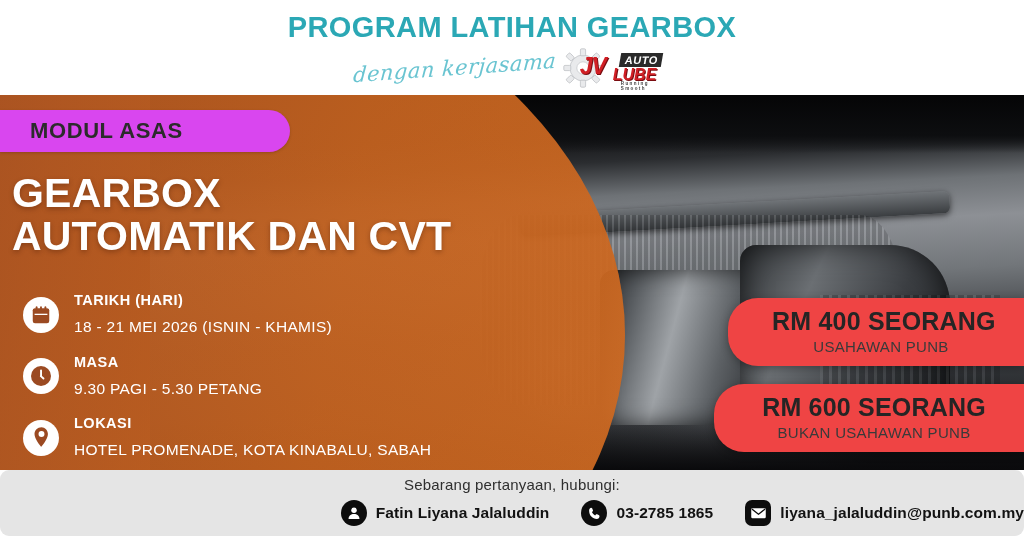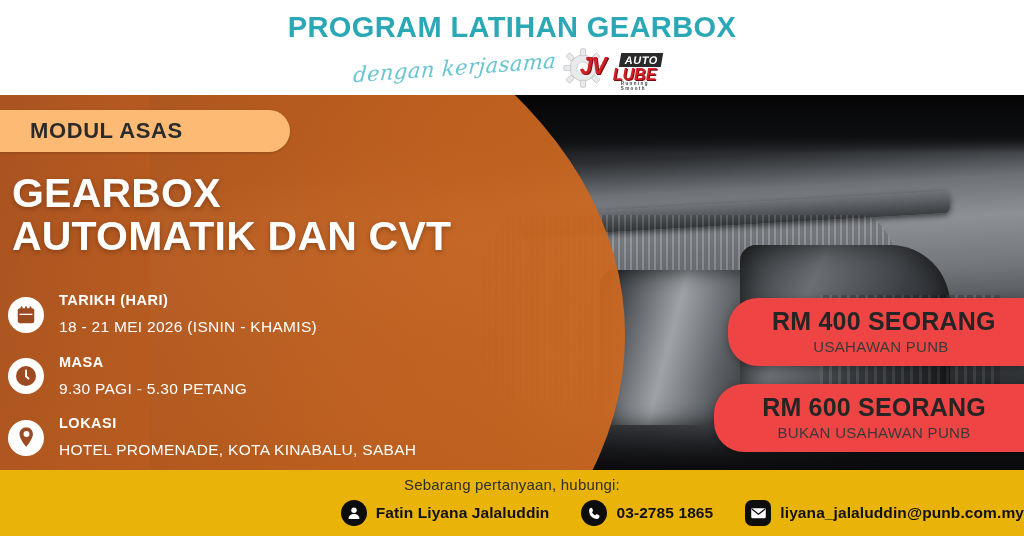--- a/index.html
+++ b/index.html
@@ -153,21 +153,21 @@
   .orange-tint {
     position:absolute; left:-540px; top:-170px;
     width:1165px; height:820px; border-radius:50%;
     background:linear-gradient(100deg, rgba(138,66,32,.35), rgba(206,106,34,.22));
   }
 
   
   .modul-pill {
     position:absolute; left:0; top:110px;
     height:42px; width:290px;
-    background:#fdba74;
+    background:#d946ef;
     border-radius:0 21px 21px 0;
     display:flex; align-items:center;
     padding-left:30px;
     z-index:20;
     box-shadow:0 1px 3px rgba(0,0,0,.18);
   }
   .modul-pill-text {
     font-size:22px; font-weight:bold; color:#2b2b2b; letter-spacing:0.6px;
   }
 
@@ -177,21 +177,21 @@
     z-index:20;
     color:#ffffff;
     font-size:41px; font-weight:bold;
     line-height:1.04;
     letter-spacing:0.2px;
     text-shadow:0 2px 5px rgba(60,20,0,.35);
   }
 
   
   .info-list {
-    position:absolute; left:8px; top:292px; z-index:20;
+    position:absolute; left:23px; top:292px; z-index:20;
   }
   .info-row {
     display:flex; align-items:center; gap:15px; margin-bottom:16px;
   }
   .info-icon {
     width:36px; height:36px; border-radius:50%;
     background:#ffffff;
     display:flex; align-items:center; justify-content:center;
     flex:0 0 auto;
   }
@@ -221,21 +221,21 @@
     line-height:1.15; white-space:nowrap;
   }
   .price-sub {
     font-size:15px; font-weight:normal; color:#3a3a3a; letter-spacing:0.3px;
     margin-top:2px; white-space:nowrap;
   }
 
   
   .footer {
     position:absolute; left:0; top:470px; width:1024px; height:66px;
-    background:#eab308; z-index:40;
+    background:#e5e5e5; z-index:40;border-radius:9px;
   }
   .footer-lead {
     position:absolute; left:0; top:6px; width:1024px; text-align:center;
     font-size:15px; color:#2f2f2f; letter-spacing:0.2px;
   }
   .contact-row {
     position:absolute; left:0; top:30px; width:1024px;
     display:flex; align-items:center; justify-content:flex-end; gap:32px;
   }
   .contact-item { display:flex; align-items:center; gap:9px; }

